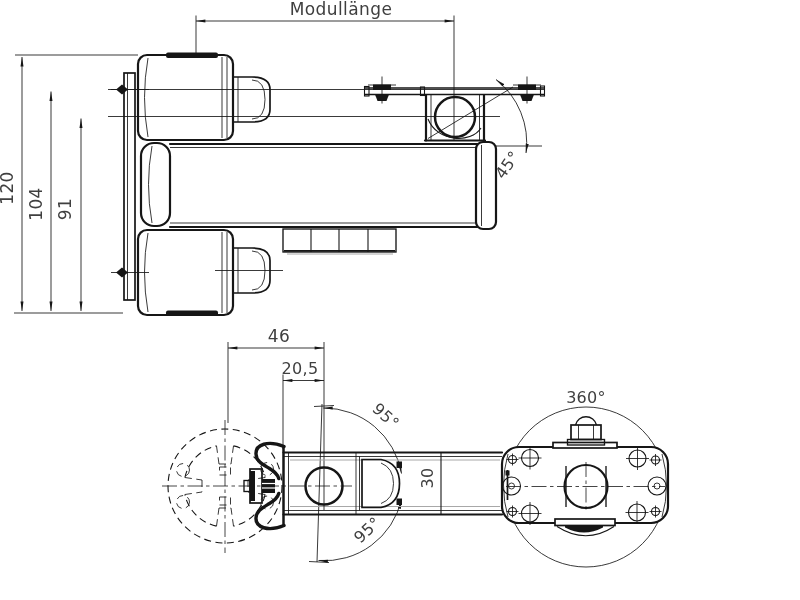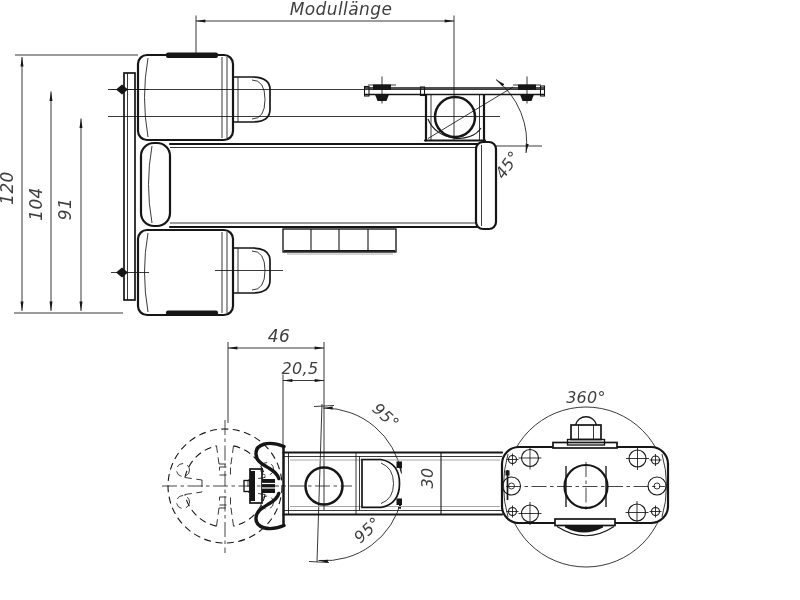--- a/index.html
+++ b/index.html
@@ -1,19 +1,19 @@
 <!DOCTYPE html>
 <html style="--bg: #ffffff; --line: #161616; --dim: #3f3f3f; --shadow: #a8a8a8;"><head>
 <meta charset="utf-8">
 <style>
   :root{
     --bg:#ffffff; --line:#161616; --dim:#3f3f3f; --shadow:#a8a8a8;
   }
   html,body{margin:0;padding:0;background:var(--bg);}
-  .stage{width:800px;height:600px;position:relative;background:var(--bg);overflow:hidden;font-style:italic;}
+  .stage{width:800px;height:600px;position:relative;background:var(--bg);overflow:hidden;}
   svg{position:absolute;left:0;top:0;}
   .sB{stroke:var(--line);stroke-width:2.2;fill:none;stroke-linecap:round;stroke-linejoin:round;}
   .sB2{stroke:var(--line);stroke-width:2.5;fill:none;stroke-linecap:round;stroke-linejoin:round;}
   .sM{stroke:var(--line);stroke-width:1.35;fill:none;stroke-linecap:butt;}
   .sM2{stroke:var(--line);stroke-width:1.7;fill:none;}
   .sT{stroke:var(--line);stroke-width:0.85;fill:none;}
   .sT2{stroke:var(--line);stroke-width:1.1;fill:none;}
   .dash{stroke-dasharray:7 4.5;}
   .cl{stroke:var(--line);stroke-width:0.8;fill:none;stroke-dasharray:15 3.5 3.5 3.5;}
   .fillL{fill:var(--line);stroke:none;}

